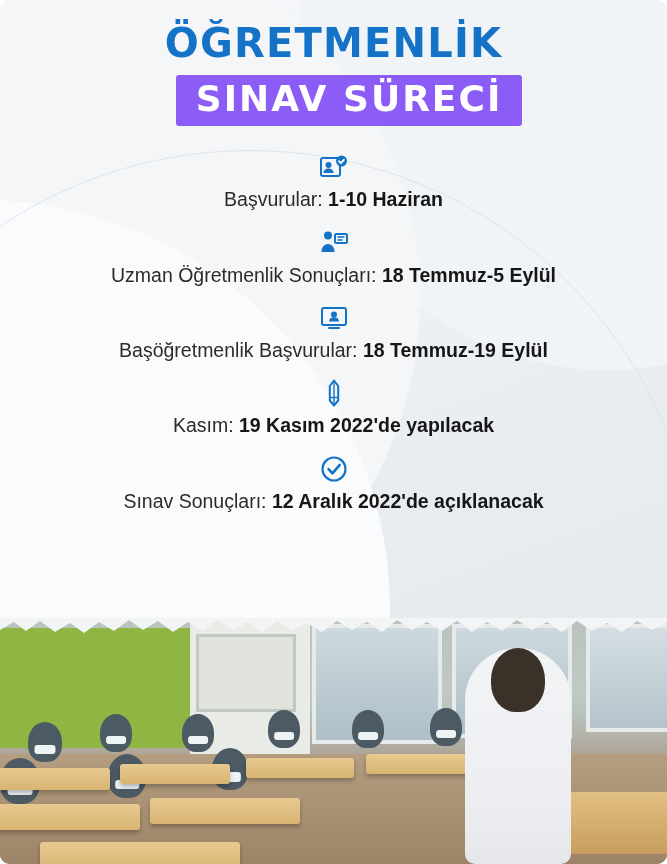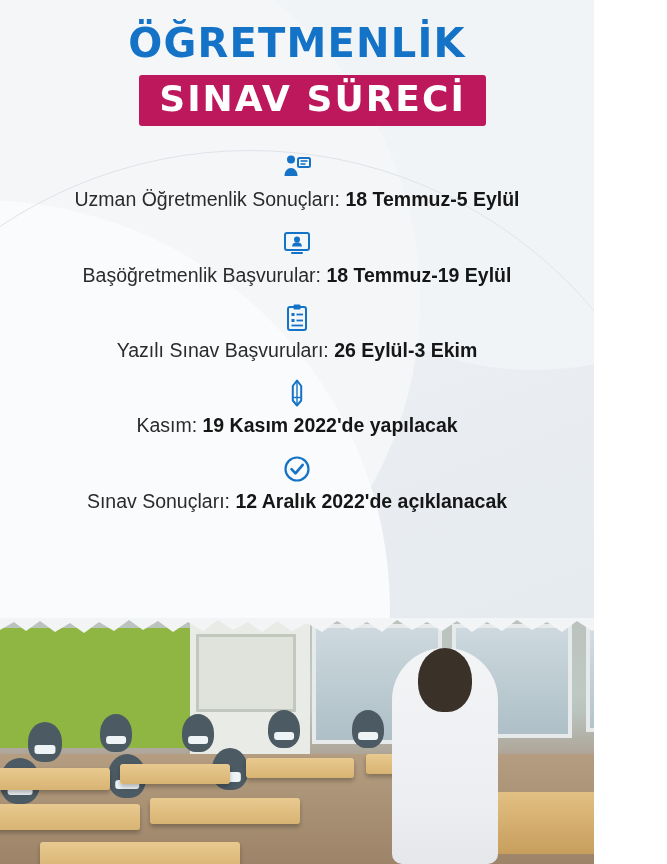--- a/index.html
+++ b/index.html
@@ -4,23 +4,24 @@
 <style>
   * { margin:0; padding:0; box-sizing:border-box; }
   html, body {
     width:667px; height:864px;
     font-family:"Liberation Sans", sans-serif;
     background:#ffffff;
     overflow:hidden;
   }
   .poster {
     position:relative;
-    width:594px; height:864px;
+    width:667px; height:864px;
     background:#eef1f4;
     overflow:hidden;
+    border-radius:10px;
   }
   
   .bg-base {
     position:absolute; inset:0;
     background:linear-gradient(160deg,#f7f8fa 0%,#e9edf1 55%,#e3e8ed 100%);
   }
   .swoosh-a {
     position:absolute;
     left:-340px; top:-80px;
     width:760px; height:760px;
@@ -62,21 +63,21 @@
     font-weight:bold;
     color:#1473c6;
     letter-spacing:1.2px;
     line-height:1.08;
   }
   .title-1 { font-size:40px; }
   .title-2 { font-size:40px; margin-top:4px; }
   .title-badge {
     display:inline-block;
     margin-top:10px;
-    background:#be185d;
+    background:#8b5cf6;
     color:#ffffff;
     font-family:"DejaVu Sans", sans-serif;
     font-weight:bold;
     font-size:36px;
     letter-spacing:2px;
     padding:3px 20px 7px 20px;
     border-radius:3px;
     margin-left:31px;
   }
 
@@ -213,20 +214,34 @@
   <div class="swoosh-c"></div>
   <div class="swoosh-b"></div>
 
   <div class="header">
     <div class="title-line title-1">ÖĞRETMENLİK</div>
     <div class="title-badge">SINAV SÜRECİ</div>
   </div>
 
   <div class="items">
 
+    <div class="item">
+      <div class="icon-wrap">
+        <svg width="30" height="26" viewBox="0 0 30 26">
+          <rect x="2" y="4" width="19" height="18" rx="2" fill="none" stroke="#1473c6" stroke-width="2"></rect>
+          <circle cx="9.5" cy="11" r="3" fill="#1473c6"></circle>
+          <path d="M4.5 19c0-3 2.4-4.6 5-4.6s5 1.6 5 4.6" fill="#1473c6"></path>
+          <circle cx="22.5" cy="7" r="5.5" fill="#1473c6"></circle>
+          <path d="M20 7.2l1.9 2 3-3.4" fill="none" stroke="#fff" stroke-width="1.8" stroke-linecap="round" stroke-linejoin="round"></path>
+        </svg>
+      </div>
+      <div class="item-text">
+        <span>Başvurular: </span><b>1-10 Haziran</b>
+      </div>
+    </div>
 
     <div class="item">
       <div class="icon-wrap">
         <svg width="30" height="26" viewBox="0 0 30 26">
           <circle cx="9" cy="5.5" r="4" fill="#1473c6"></circle>
           <path d="M2.5 22c0-5 3-8 6.5-8s6.5 3 6.5 8z" fill="#1473c6"></path>
           <rect x="16" y="4" width="12" height="9" rx="1.5" fill="none" stroke="#1473c6" stroke-width="2"></rect>
           <line x1="18.5" y1="7" x2="25.5" y2="7" stroke="#1473c6" stroke-width="1.6"></line>
           <line x1="18.5" y1="10" x2="23.5" y2="10" stroke="#1473c6" stroke-width="1.6"></line>
         </svg>
@@ -243,36 +258,20 @@
           <circle cx="14" cy="9.5" r="3" fill="#1473c6"></circle>
           <path d="M9 16.5c0-2.7 2.2-4.2 5-4.2s5 1.5 5 4.2z" fill="#1473c6"></path>
           <line x1="9" y1="23" x2="19" y2="23" stroke="#1473c6" stroke-width="2" stroke-linecap="round"></line>
         </svg>
       </div>
       <div class="item-text">
         <span>Başöğretmenlik Başvurular: </span><b>18 Temmuz-19 Eylül</b>
       </div>
     </div>
 
-    <div class="item">
-      <div class="icon-wrap">
-        <svg width="24" height="28" viewBox="0 0 24 28">
-          <rect x="3" y="3" width="18" height="23" rx="2" fill="none" stroke="#1473c6" stroke-width="2"></rect>
-          <rect x="8.5" y="0.5" width="7" height="5" rx="1.2" fill="#1473c6"></rect>
-          <rect x="6.5" y="9" width="3" height="3" fill="#1473c6"></rect>
-          <rect x="6.5" y="15" width="3" height="3" fill="#1473c6"></rect>
-          <line x1="11.5" y1="10.5" x2="18" y2="10.5" stroke="#1473c6" stroke-width="1.8"></line>
-          <line x1="11.5" y1="16.5" x2="18" y2="16.5" stroke="#1473c6" stroke-width="1.8"></line>
-          <line x1="6.5" y1="21.5" x2="18" y2="21.5" stroke="#1473c6" stroke-width="1.8"></line>
-        </svg>
-      </div>
-      <div class="item-text">
-        <span>Yazılı Sınav Başvuruları: </span><b>26 Eylül-3 Ekim</b>
-      </div>
-    </div>
 
     <div class="item">
       <div class="icon-wrap">
         <svg width="22" height="28" viewBox="0 0 22 28">
           <path d="M11 1.5l4.2 5.5v14.5L11 26.5 6.8 21.5V7z" fill="none" stroke="#1473c6" stroke-width="2" stroke-linejoin="round"></path>
           <path d="M11 1.5v25" stroke="#1473c6" stroke-width="1.4"></path>
           <path d="M6.8 18.5h8.4" stroke="#1473c6" stroke-width="1.4"></path>
         </svg>
       </div>
       <div class="item-text">

